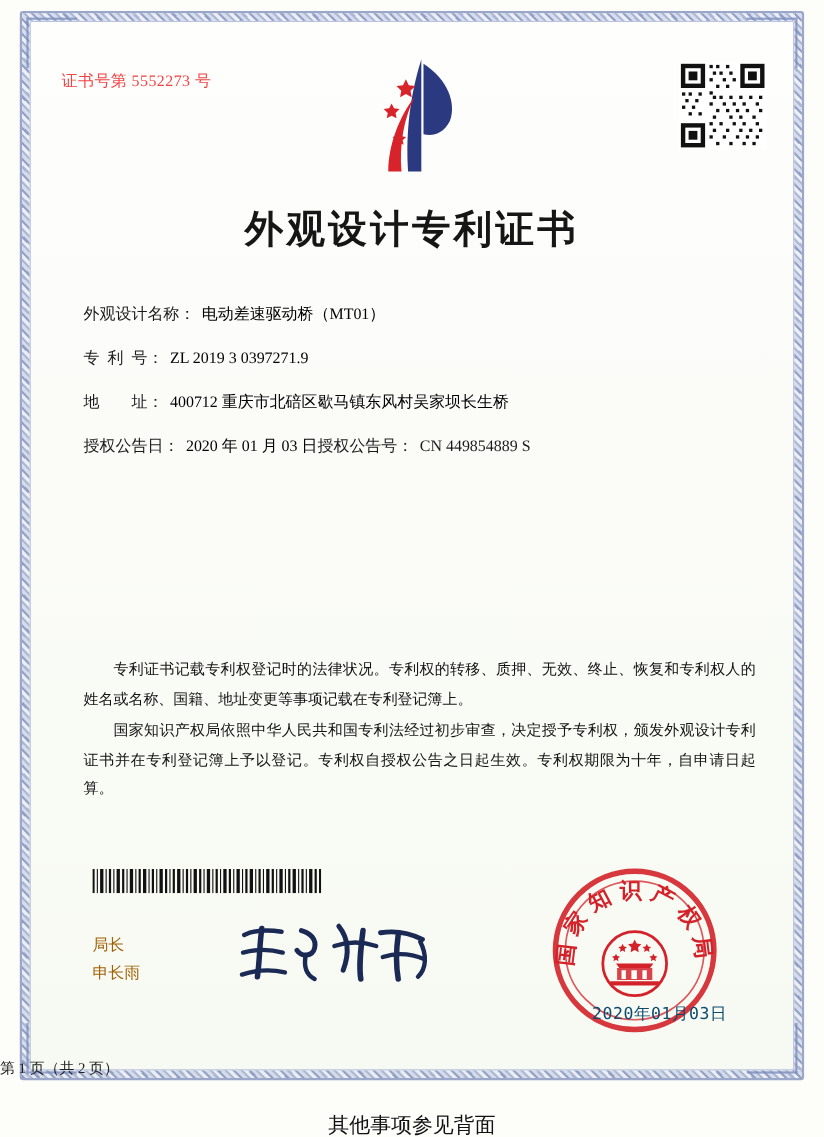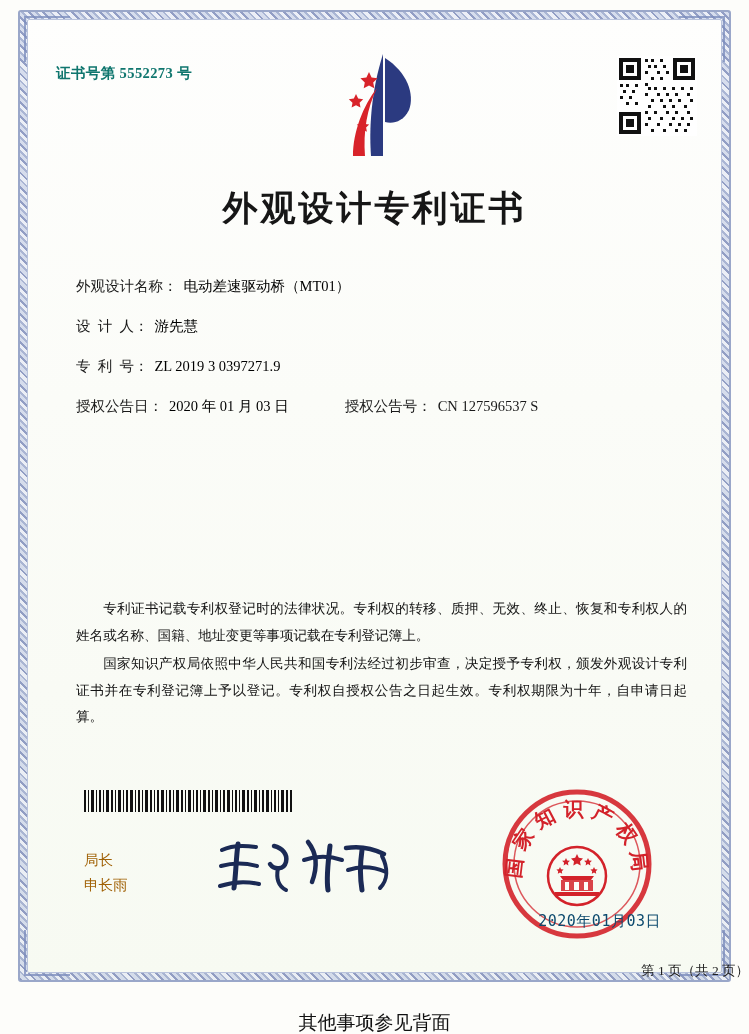--- a/index.html
+++ b/index.html
@@ -59,22 +59,21 @@
   .corner.tr { right: 24px; top: 16px; border-left: none; border-bottom: none; }
   .corner.bl { left: 24px; bottom: 58px; border-right: none; border-top: none; }
   .corner.br { right: 24px; bottom: 58px; border-left: none; border-top: none; }
 
   
   .cert-no {
     position: absolute;
     left: 56px; top: 64px;
     font-size: 14.5px;
     letter-spacing: .4px;
-    color: #0f766e;
-    font-weight: bold;
+    color: #ef4444;
   }
 
   
   .logo {
     position: absolute;
     left: 323px; top: 48px;
     width: 110px; height: 115px;
   }
 
   
@@ -111,21 +110,20 @@
   }
   .field-label {
     white-space: pre;
     color: #1a1a1a;
   }
   .field-value {
     margin-left: 6px;
     color: #000000;
   }
   .field-row.two-col .field-label2 {
-    margin-left: 56px;
     white-space: pre;
   }
   .field-row.two-col .field-value2 {
     margin-left: 6px;
   }
 
   
   .body-text {
     position: absolute;
     left: 76px; right: 62px;
@@ -174,24 +172,23 @@
     color: #0c4a6e;
     letter-spacing: .5px;
     font-family: "DejaVu Sans Mono", "Liberation Mono", monospace;
   }
 
   
   .page-num {
     position: absolute;
     left: 0; right: 0;
     top: 962px;
-    text-align: right;
+    text-align: left;
     font-size: 13.5px;
     color: #222;
-    padding-left: 40px;
   }
   .footer-note {
     position: absolute;
     left: 0; right: 0;
     top: 1010px;
     text-align: center;
     font-size: 19px;
     color: #111;
   }
 </style>
@@ -300,38 +297,38 @@
 
   <div class="title">外观设计专利证书</div>
 
   <div class="fields">
 
     <div class="field-row">
       <span class="field-label">外观设计名称：</span>
       <span class="field-value">电动差速驱动桥（MT01）</span>
     </div>
 
-    <div class="field-row">
-      <span class="field-label">设  计  人：</span>
-      <span class="field-value">游先慧</span>
-    </div>
 
     <div class="field-row">
       <span class="field-label">专  利  号：</span>
       <span class="field-value">ZL 2019 3 0397271.9</span>
     </div>
 
 
 
+    <div class="field-row">
+      <span class="field-label">地        址：</span>
+      <span class="field-value">400712 重庆市北碚区歇马镇东风村吴家坝长生桥</span>
+    </div>
 
     <div class="field-row two-col">
       <span class="field-label">授权公告日：</span>
       <span class="field-value">2020 年 01 月 03 日</span>
       <span class="field-label2">授权公告号：</span>
-      <span class="field-value2">CN 127596537 S</span>
+      <span class="field-value2">CN 449854889 S</span>
     </div>
 
   </div>
 
   <div class="body-text">
     <p>专利证书记载专利权登记时的法律状况。专利权的转移、质押、无效、终止、恢复和专利权人的姓名或名称、国籍、地址变更等事项记载在专利登记簿上。</p>
     <p>国家知识产权局依照中华人民共和国专利法经过初步审查，决定授予专利权，颁发外观设计专利证书并在专利登记簿上予以登记。专利权自授权公告之日起生效。专利权期限为十年，自申请日起算。</p>
   </div>
 
   <div class="barcode">

